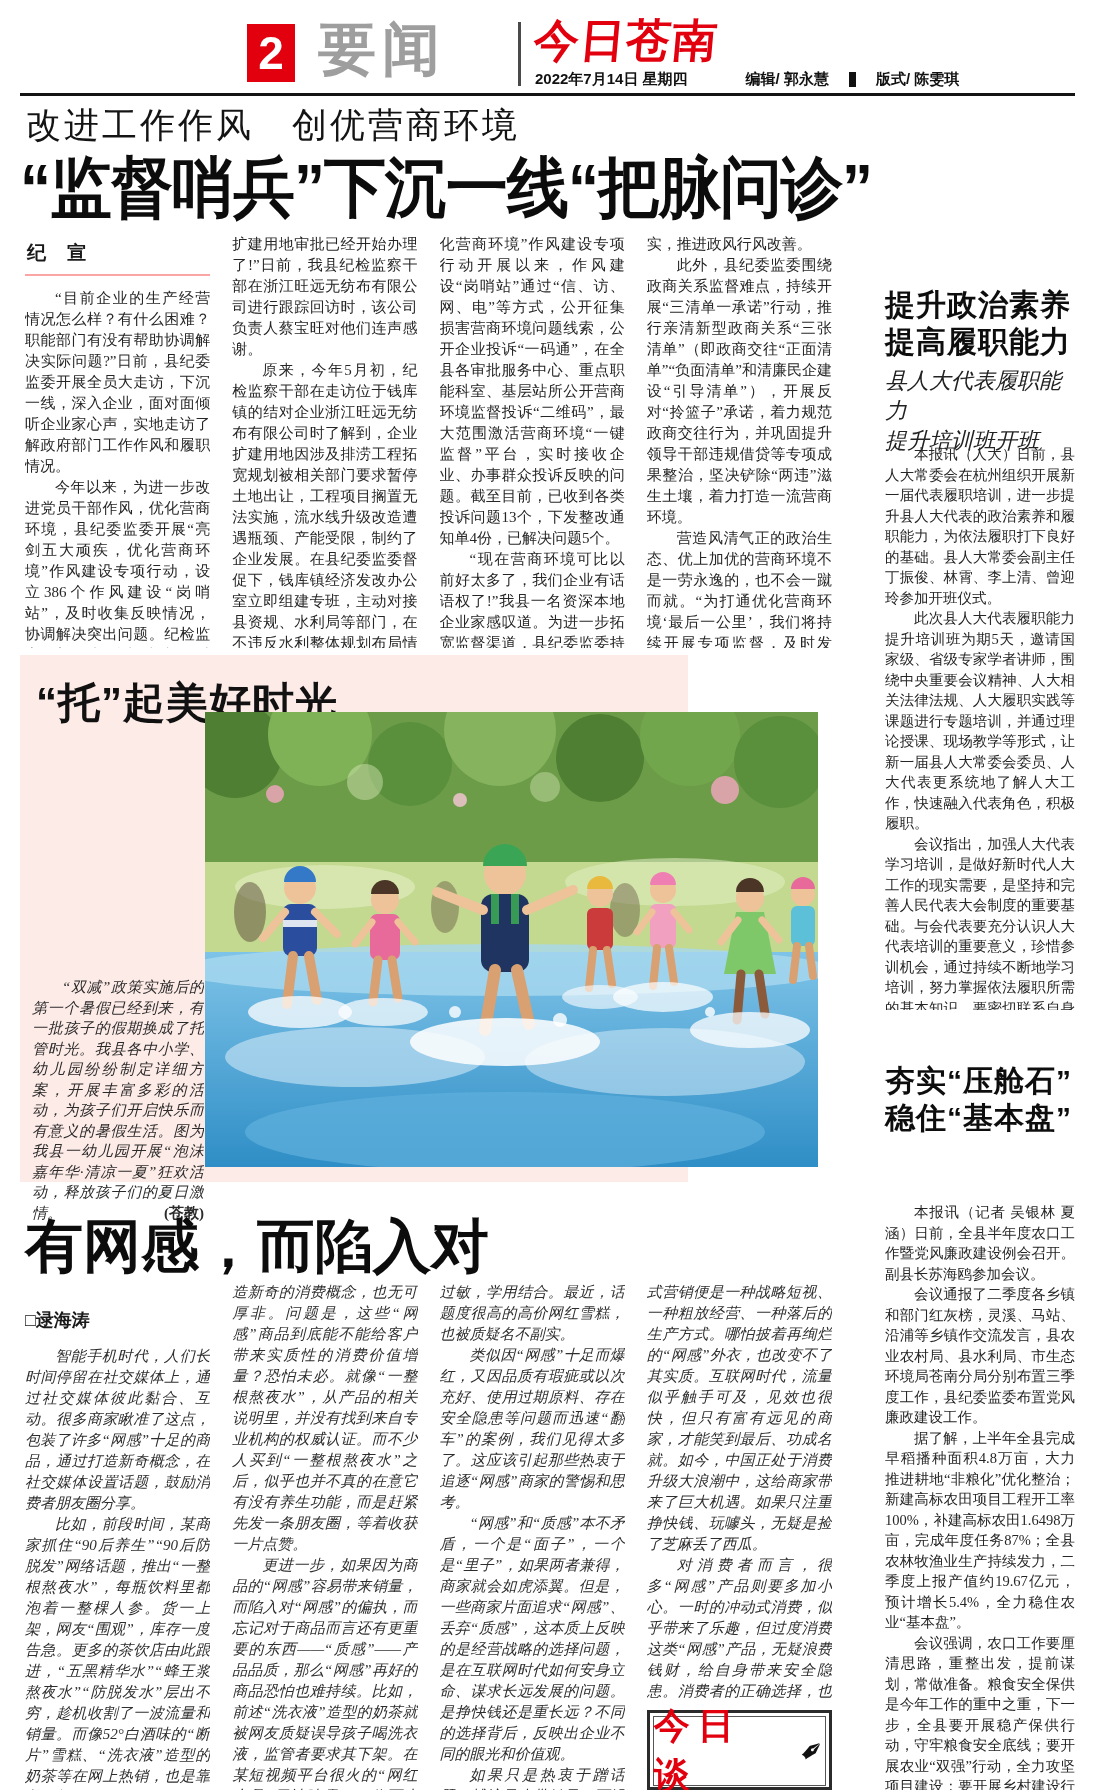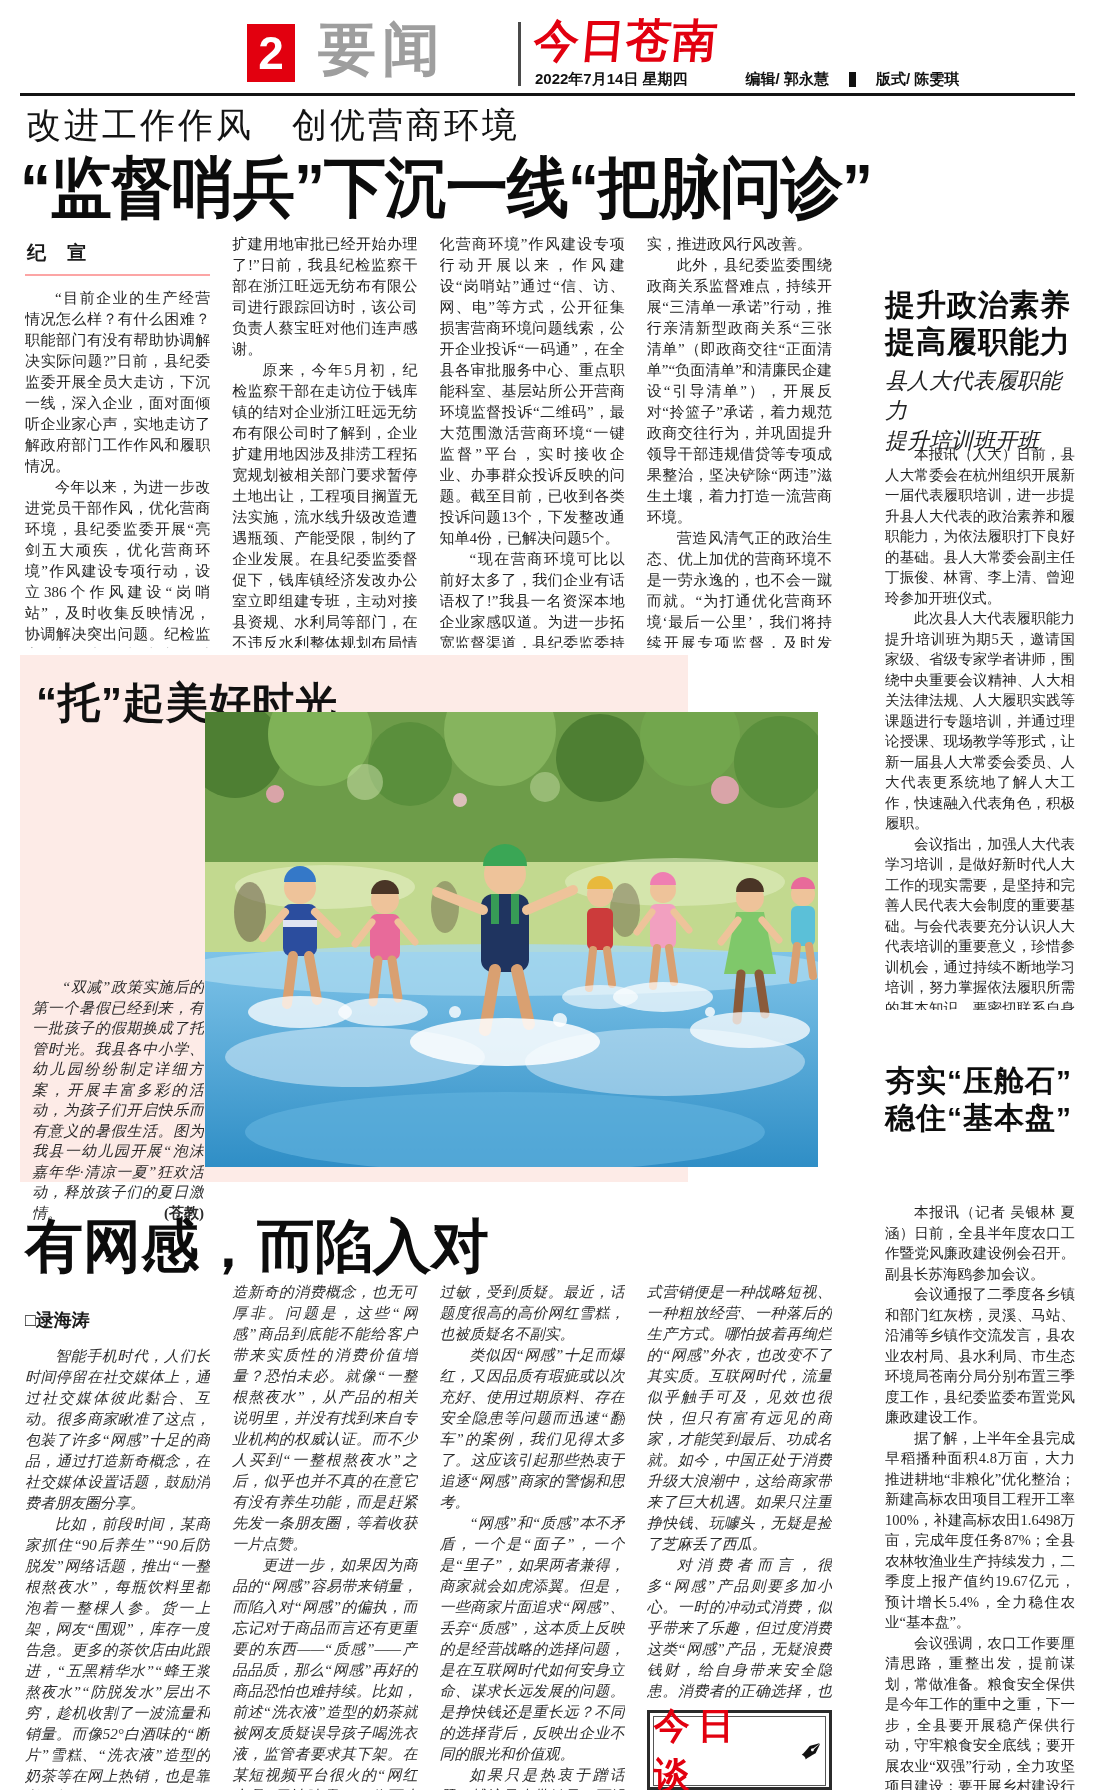--- a/index.html
+++ b/index.html
@@ -260,21 +260,21 @@
       <div>
           <p>智能手机时代，人们长时间停留在社交媒体上，通过社交媒体彼此黏合、互动。很多商家瞅准了这点，包装了许多“网感”十足的商品，通过打造新奇概念，在社交媒体设置话题，鼓励消费者朋友圈分享。</p>
           <p>比如，前段时间，某商家抓住“90后养生”“90后防脱发”网络话题，推出“一整根熬夜水”，每瓶饮料里都泡着一整棵人参。货一上架，网友“围观”，库存一度告急。更多的茶饮店由此跟进，“五黑精华水”“蜂王浆熬夜水”“防脱发水”层出不穷，趁机收割了一波流量和销量。而像52°白酒味的“断片”雪糕、“洗衣液”造型的奶茶等在网上热销，也是靠着同样的套路。</p>
         </div>
     </div>
     <div class="col cont-first">
         <p>造新奇的消费概念，也无可厚非。问题是，这些“网感”商品到底能不能给客户带来实质性的消费价值增量？恐怕未必。就像“一整根熬夜水”，从产品的相关说明里，并没有找到来自专业机构的权威认证。而不少人买到“一整根熬夜水”之后，似乎也并不真的在意它有没有养生功能，而是赶紧先发一条朋友圈，等着收获一片点赞。</p>
         <p>更进一步，如果因为商品的“网感”容易带来销量，而陷入对“网感”的偏执，而忘记对于商品而言还有更重要的东西——“质感”——产品品质，那么“网感”再好的商品恐怕也难持续。比如，前述“洗衣液”造型的奶茶就被网友质疑误导孩子喝洗衣液，监管者要求其下架。在某短视频平台很火的“网红产品”干冰喷雾，一位丽水姑娘使用后全身</p>
       </div>
     <div class="col cont-first">
-        <p>过敏，受到质疑。最近，话题度很高的高价网红雪糕，也被质疑名不副实。</p>
+        <p>过敏，学用结合。最近，话题度很高的高价网红雪糕，也被质疑名不副实。</p>
         <p>类似因“网感”十足而爆红，又因品质有瑕疵或以次充好、使用过期原料、存在安全隐患等问题而迅速“翻车”的案例，我们见得太多了。这应该引起那些热衷于追逐“网感”商家的警惕和思考。</p>
         <p>“网感”和“质感”本不矛盾，一个是“面子”，一个是“里子”，如果两者兼得，商家就会如虎添翼。但是，一些商家片面追求“网感”、丢弃“质感”，这本质上反映的是经营战略的选择问题，是在互联网时代如何安身立命、谋求长远发展的问题。是挣快钱还是重长远？不同的选择背后，反映出企业不同的眼光和价值观。</p>
         <p>如果只是热衷于蹭话题、博流量来带销量，而没有扎实的产品品质，那么这种“网感”</p>
       </div>
     <div class="col4wrap">
       <div class="col4text">
           <p>式营销便是一种战略短视、一种粗放经营、一种落后的生产方式。哪怕披着再绚烂的“网感”外衣，也改变不了其实质。互联网时代，流量似乎触手可及，见效也很快，但只有富有远见的商家，才能笑到最后、功成名就。如今，中国正处于消费升级大浪潮中，这给商家带来了巨大机遇。如果只注重挣快钱、玩噱头，无疑是捡了芝麻丢了西瓜。</p>
           <p>对消费者而言，很多“网感”产品则要多加小心。一时的冲动式消费，似乎带来了乐趣，但过度消费这类“网感”产品，无疑浪费钱财，给自身带来安全隐患。消费者的正确选择，也是对商家的最好指引。</p>
         </div>
       <div class="talk-box">

